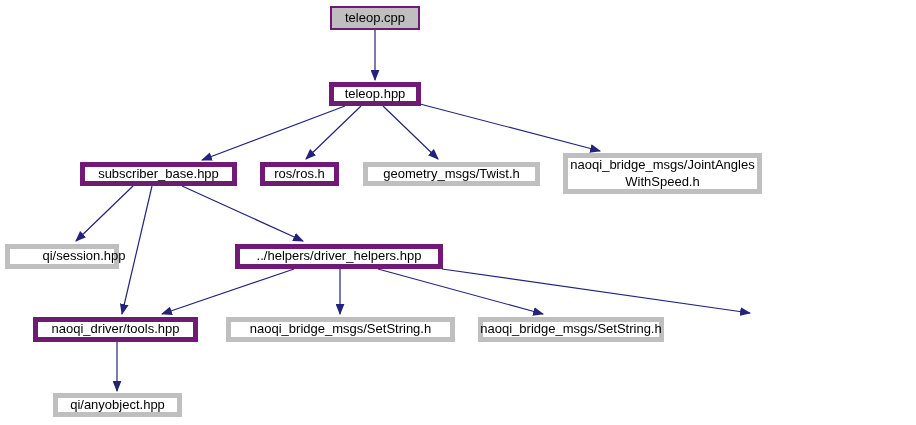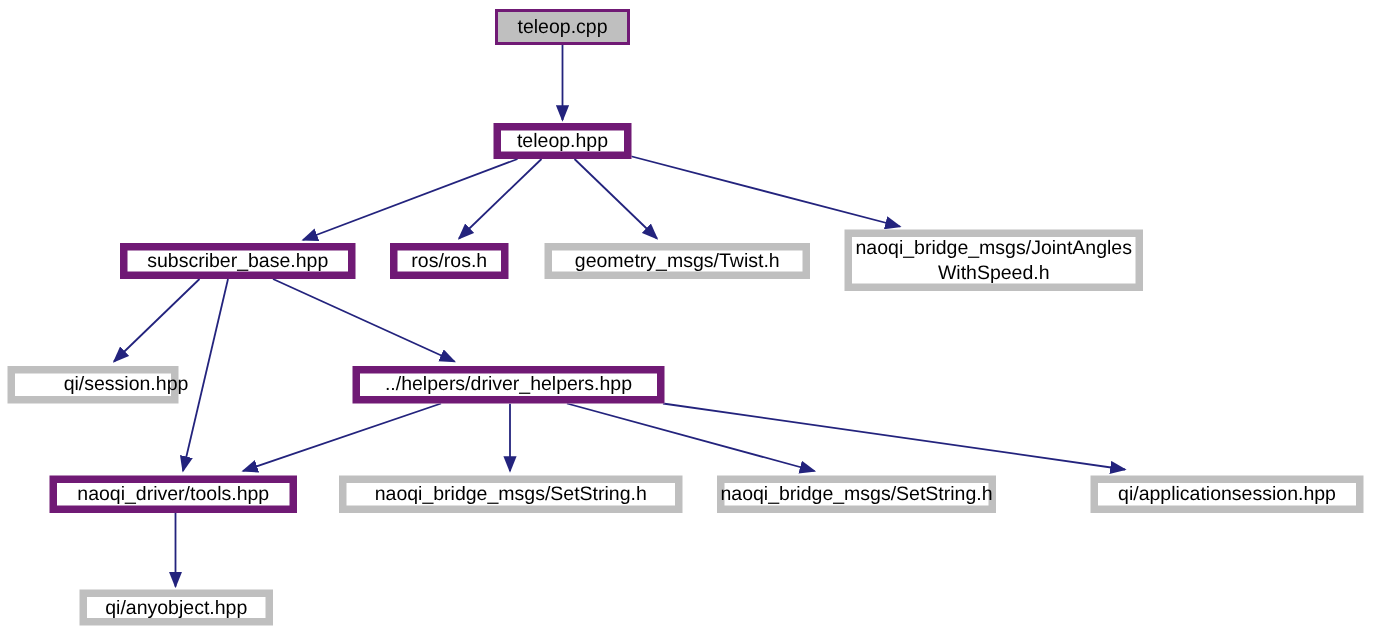--- a/index.html
+++ b/index.html
@@ -108,17 +108,16 @@
   <div class="node unlinked" id="n-session">qi/session.hpp</div>
 
   <div class="node linked" id="n-driver-helpers">../helpers/driver_helpers.hpp</div>
 
   <div class="node linked" id="n-tools">naoqi_driver/tools.hpp</div>
 
   <div class="node unlinked" id="n-robotinfo">naoqi_bridge_msgs/SetString.h</div>
 
   <div class="node unlinked" id="n-setstring">naoqi_bridge_msgs/SetString.h</div>
 
-  <div class="node unlinked" id="n-appsession">qi/applicationsession.hpp</div>
 
   <div class="node unlinked" id="n-anyobject">qi/anyobject.hpp</div>
 
 </div>
 
 </body></html>

